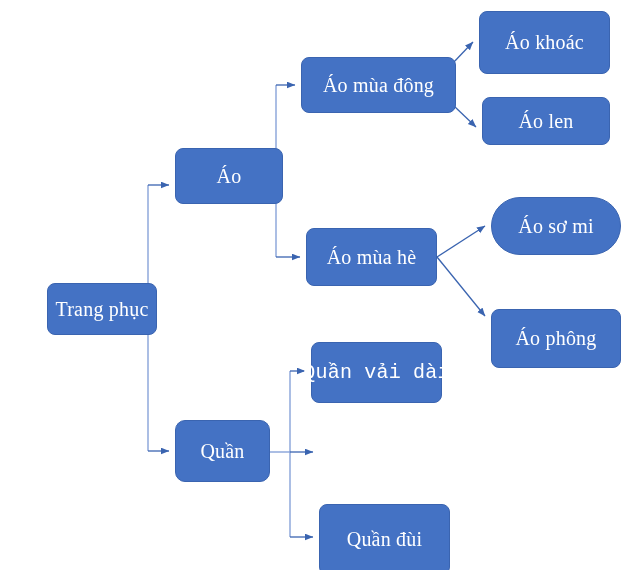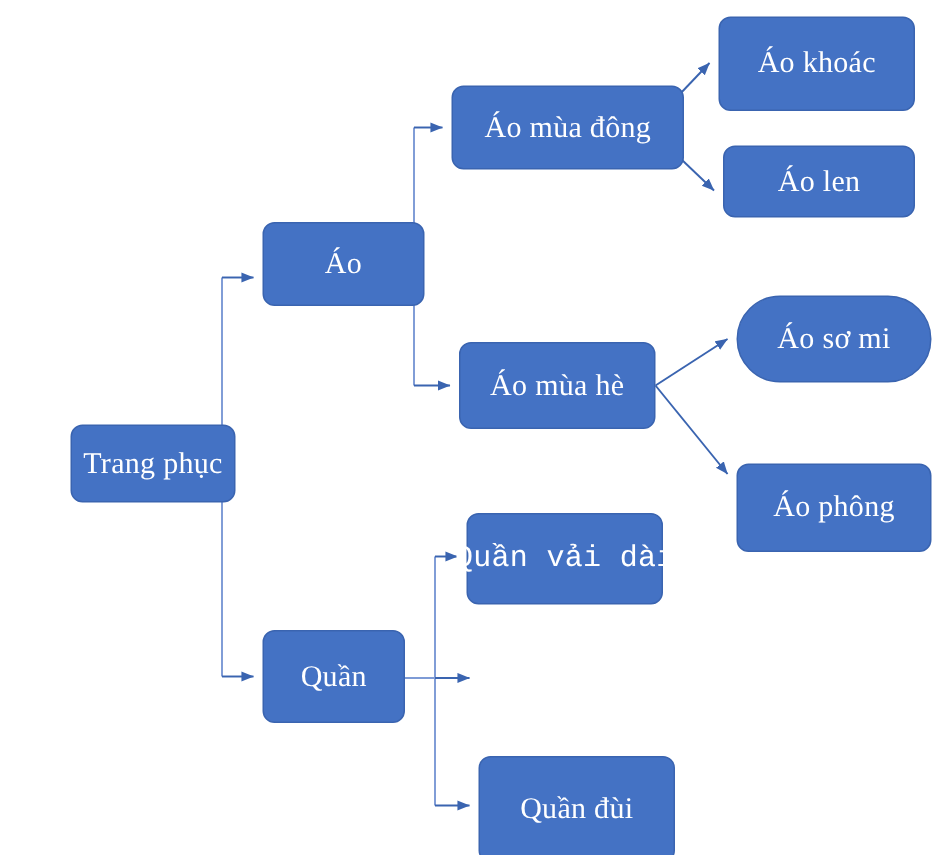--- a/index.html
+++ b/index.html
@@ -100,21 +100,21 @@
   </svg>
 
   <div class="node-box" style="left:15px; top:283px; width:110px; height:52px;margin-left:32px;">
     <span class="node-label">Trang phục</span>
   </div>
 
   <div class="node-box" style="left:175px; top:148px; width:108px; height:56px;">
     <span class="node-label">Áo</span>
   </div>
 
-  <div class="node-box" style="left:175px; top:420px; width:95px; height:62px;">
+  <div class="node-box" style="left:175px; top:420px; width:95px; height:62px;border-radius:10px;">
     <span class="node-label">Quần</span>
   </div>
 
   <div class="node-box" style="left:301px; top:57px; width:155px; height:56px;">
     <span class="node-label">Áo mùa đông</span>
   </div>
 
   <div class="node-box" style="left:306px; top:228px; width:131px; height:58px;">
     <span class="node-label">Áo mùa hè</span>
   </div>

